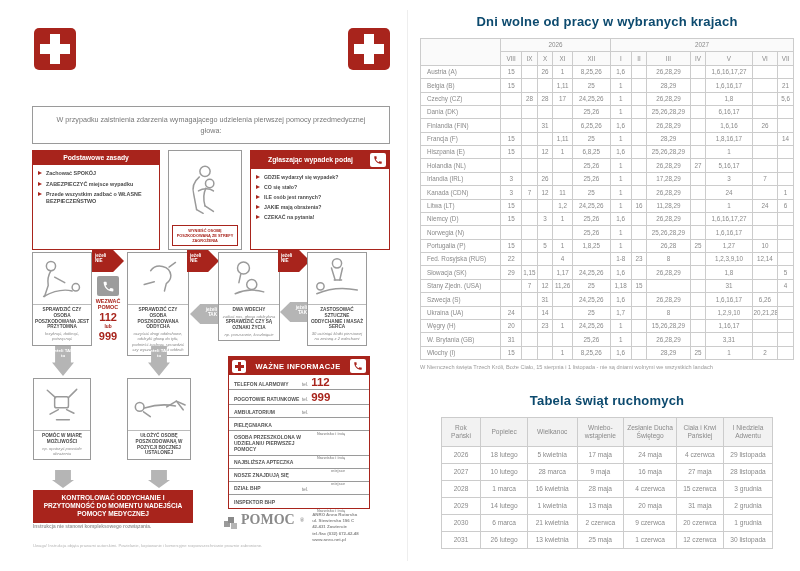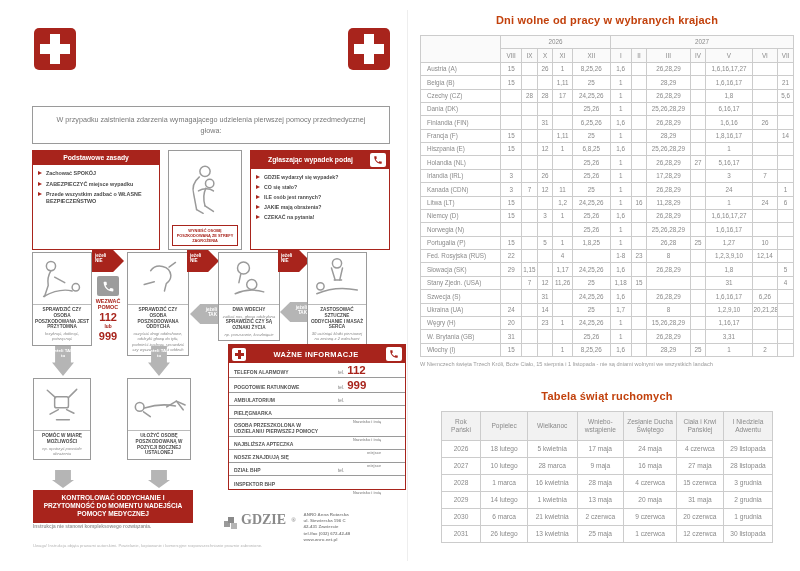--- a/index.html
+++ b/index.html
@@ -76,21 +76,21 @@
   #dn1{left:24px;top:470px;}
   #dn2{left:120px;top:470px;}
 
   #help-box{left:5px;top:378px;width:58px;}
   #recovery-box{left:99px;top:378px;width:64px;}
   #help-box .step-pic,#recovery-box .step-pic{height:52px;}
 
   .final-banner{left:5px;top:490px;width:160px;background:#a8241c;color:#fff;font-weight:bold;font-size:6.6px;line-height:8.2px;text-align:center;padding:4px 3px;}
 
   
-  .info-box{left:200px;top:344px;width:178px;border:1.5px solid #a8241c;background:#fff;}
+  .info-box{left:200px;top:356px;width:142px;border:1.5px solid #a8241c;background:#fff;}
   .info-bar{background:#a8241c;display:flex;align-items:center;padding:2px 3px;gap:3px;}
   .info-bar-title{flex:1;color:#fff;font-weight:bold;font-size:7.5px;text-align:center;letter-spacing:.4px;}
   .chip-cross{width:14px;height:13px;background:#fff;border-radius:2px;position:relative;flex:0 0 auto;}
   .chip-cross::before,.chip-cross::after{content:"";position:absolute;background:#a8241c;}
   .chip-cross::before{left:5.5px;top:2px;width:3px;height:9px;}
   .chip-cross::after{left:2.5px;top:5px;width:9px;height:3px;}
   .info-row{position:relative;display:flex;justify-content:space-between;align-items:flex-end;border-bottom:1px solid #9a9a9a;padding:3px 5px 2px;min-height:13px;}
   .info-row:last-child{border-bottom:none;}
   .info-label{font-size:5px;font-weight:bold;color:#555;line-height:6.2px;max-width:58%;}
   .info-right{display:flex;align-items:flex-end;gap:3px;min-width:62px;}
@@ -104,21 +104,21 @@
   .anro-logo sup{font-size:6px;}
   .brand-addr{font-size:4.4px;font-weight:bold;color:#8a8a8a;line-height:6.2px;}
 
   .disclaimer{left:5px;top:524px;font-size:4.8px;font-weight:bold;color:#999;}
   .copyright{left:5px;top:543px;width:358px;font-size:4.2px;color:#b5b5b5;}
 
   .sketch{stroke:#9a9a9a;fill:none;stroke-width:1.6;stroke-linecap:round;stroke-linejoin:round;}
 
   
   .rp{position:absolute;left:420px;top:0;width:374px;height:571px;}
-  .rp-title{color:#c2410c;font-size:11px;font-weight:bold;text-align:center;margin:0;padding-top:14px;letter-spacing:.2px;}
+  .rp-title{color:#0c4a6e;font-size:13px;font-weight:bold;text-align:center;margin:0;padding-top:14px;letter-spacing:.2px;}
   .rp-title2{padding-top:22px;}
   table{border-collapse:collapse;table-layout:fixed;}
   .holidays{width:100%;margin-top:9px;}
   .holidays th,.holidays td{border:1px solid #ccc;font-size:6.3px;color:#8a8a8a;text-align:center;padding:2.4px 1px;line-height:7.6px;white-space:nowrap;overflow:hidden;font-weight:normal;}
   .holidays th{background:#fafafa;color:#8a8a8a;}
   .holidays td.country{text-align:left;padding-left:6px;}
   .footnote{font-size:5.6px;color:#9a9a9a;margin-top:4px;line-height:7px;}
   .movable{width:89%;margin:9px auto 0;}
   .movable th,.movable td{border:1px solid #ccc;font-size:6.6px;color:#8a8a8a;text-align:center;padding:4px 3px;line-height:8px;font-weight:normal;}
   .movable th{background:#f2f2f2;padding:6px 3px;}
@@ -374,21 +374,21 @@
             <div class="info-label">INSPEKTOR BHP</div>
             <div class="info-right"></div>
             <div class="info-sub">Nazwisko i imię</div>
           </div>
         </div>
     </div>
 
     <div class="abs brand-row">
       <div class="anro-logo">
         <span class="logo-mark"></span>
-        <span>GDZIE</span>
+        <span>POMOC</span>
           <sup>®</sup>
       </div>
       <div class="brand-addr">
           <div>ANRO Anna Rotarska</div>
           <div>ul. Siewierska 196 C</div>
           <div>42-431 Zawiercie</div>
           <div>tel./fax (032) 672-42-48</div>
           <div>www.anro.net.pl</div>
         </div>
     </div>

